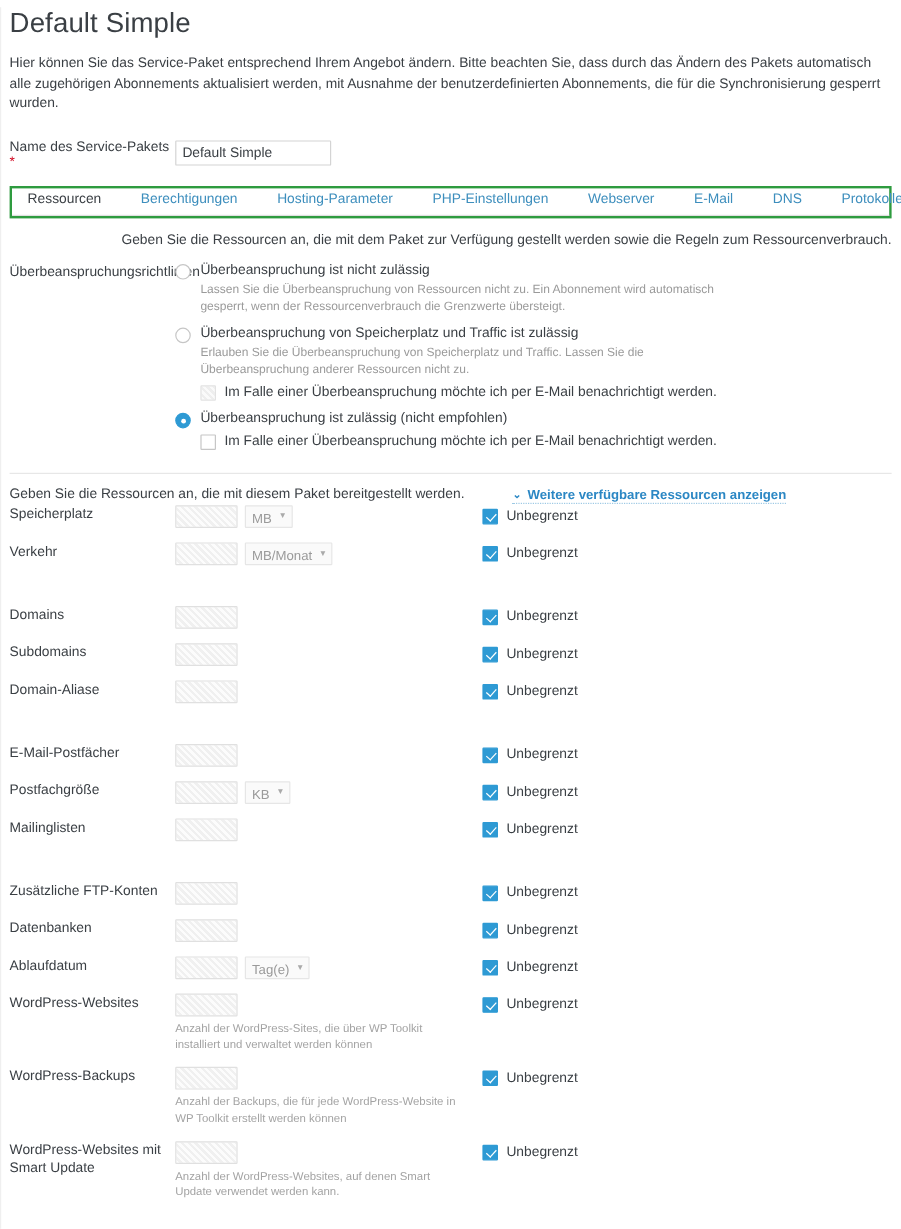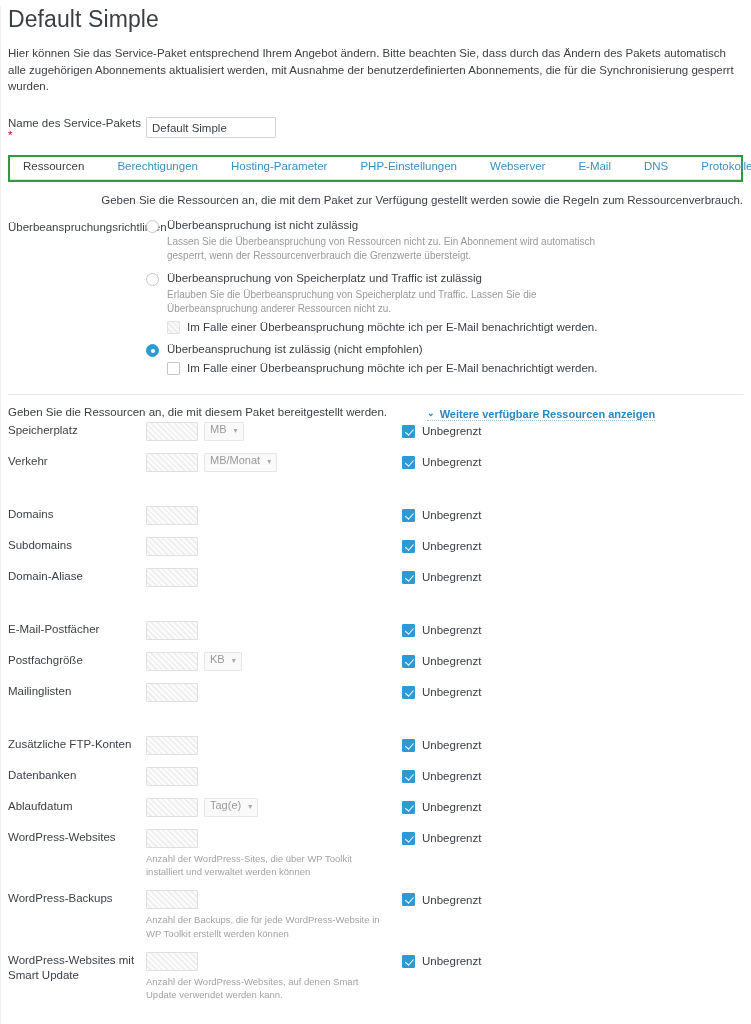--- a/index.html
+++ b/index.html
@@ -179,21 +179,21 @@
     font-size: 11.5px; color: #3a3f44; padding: 0 4px;
   }
   .unit-sel {
     height: 19px; margin-left: 6px;
     border: 1px solid #e6e6e6; border-radius: 1px;
     background: #fafafa;
     font-family: "Liberation Sans", sans-serif;
     font-size: 11px; color: #9a9a9a;
     padding: 0 16px 0 5px;
     position: relative;
-    display: inline-flex; align-items: flex-start;
+    display: inline-flex; align-items: flex-end;
   }
   .unit-sel .arrow {
     position: absolute; right: 5px; top: 50%;
     transform: translateY(-55%);
     font-size: 8px; color: #aaa;
   }
   .cbwrap { display: flex; align-items: center; margin-left: 12px; }
   .cbwrap.at-col { position: absolute; left: 244px; }
   .res-ctrl-line { position: relative; min-height: 21px; }
   .res-desc {

